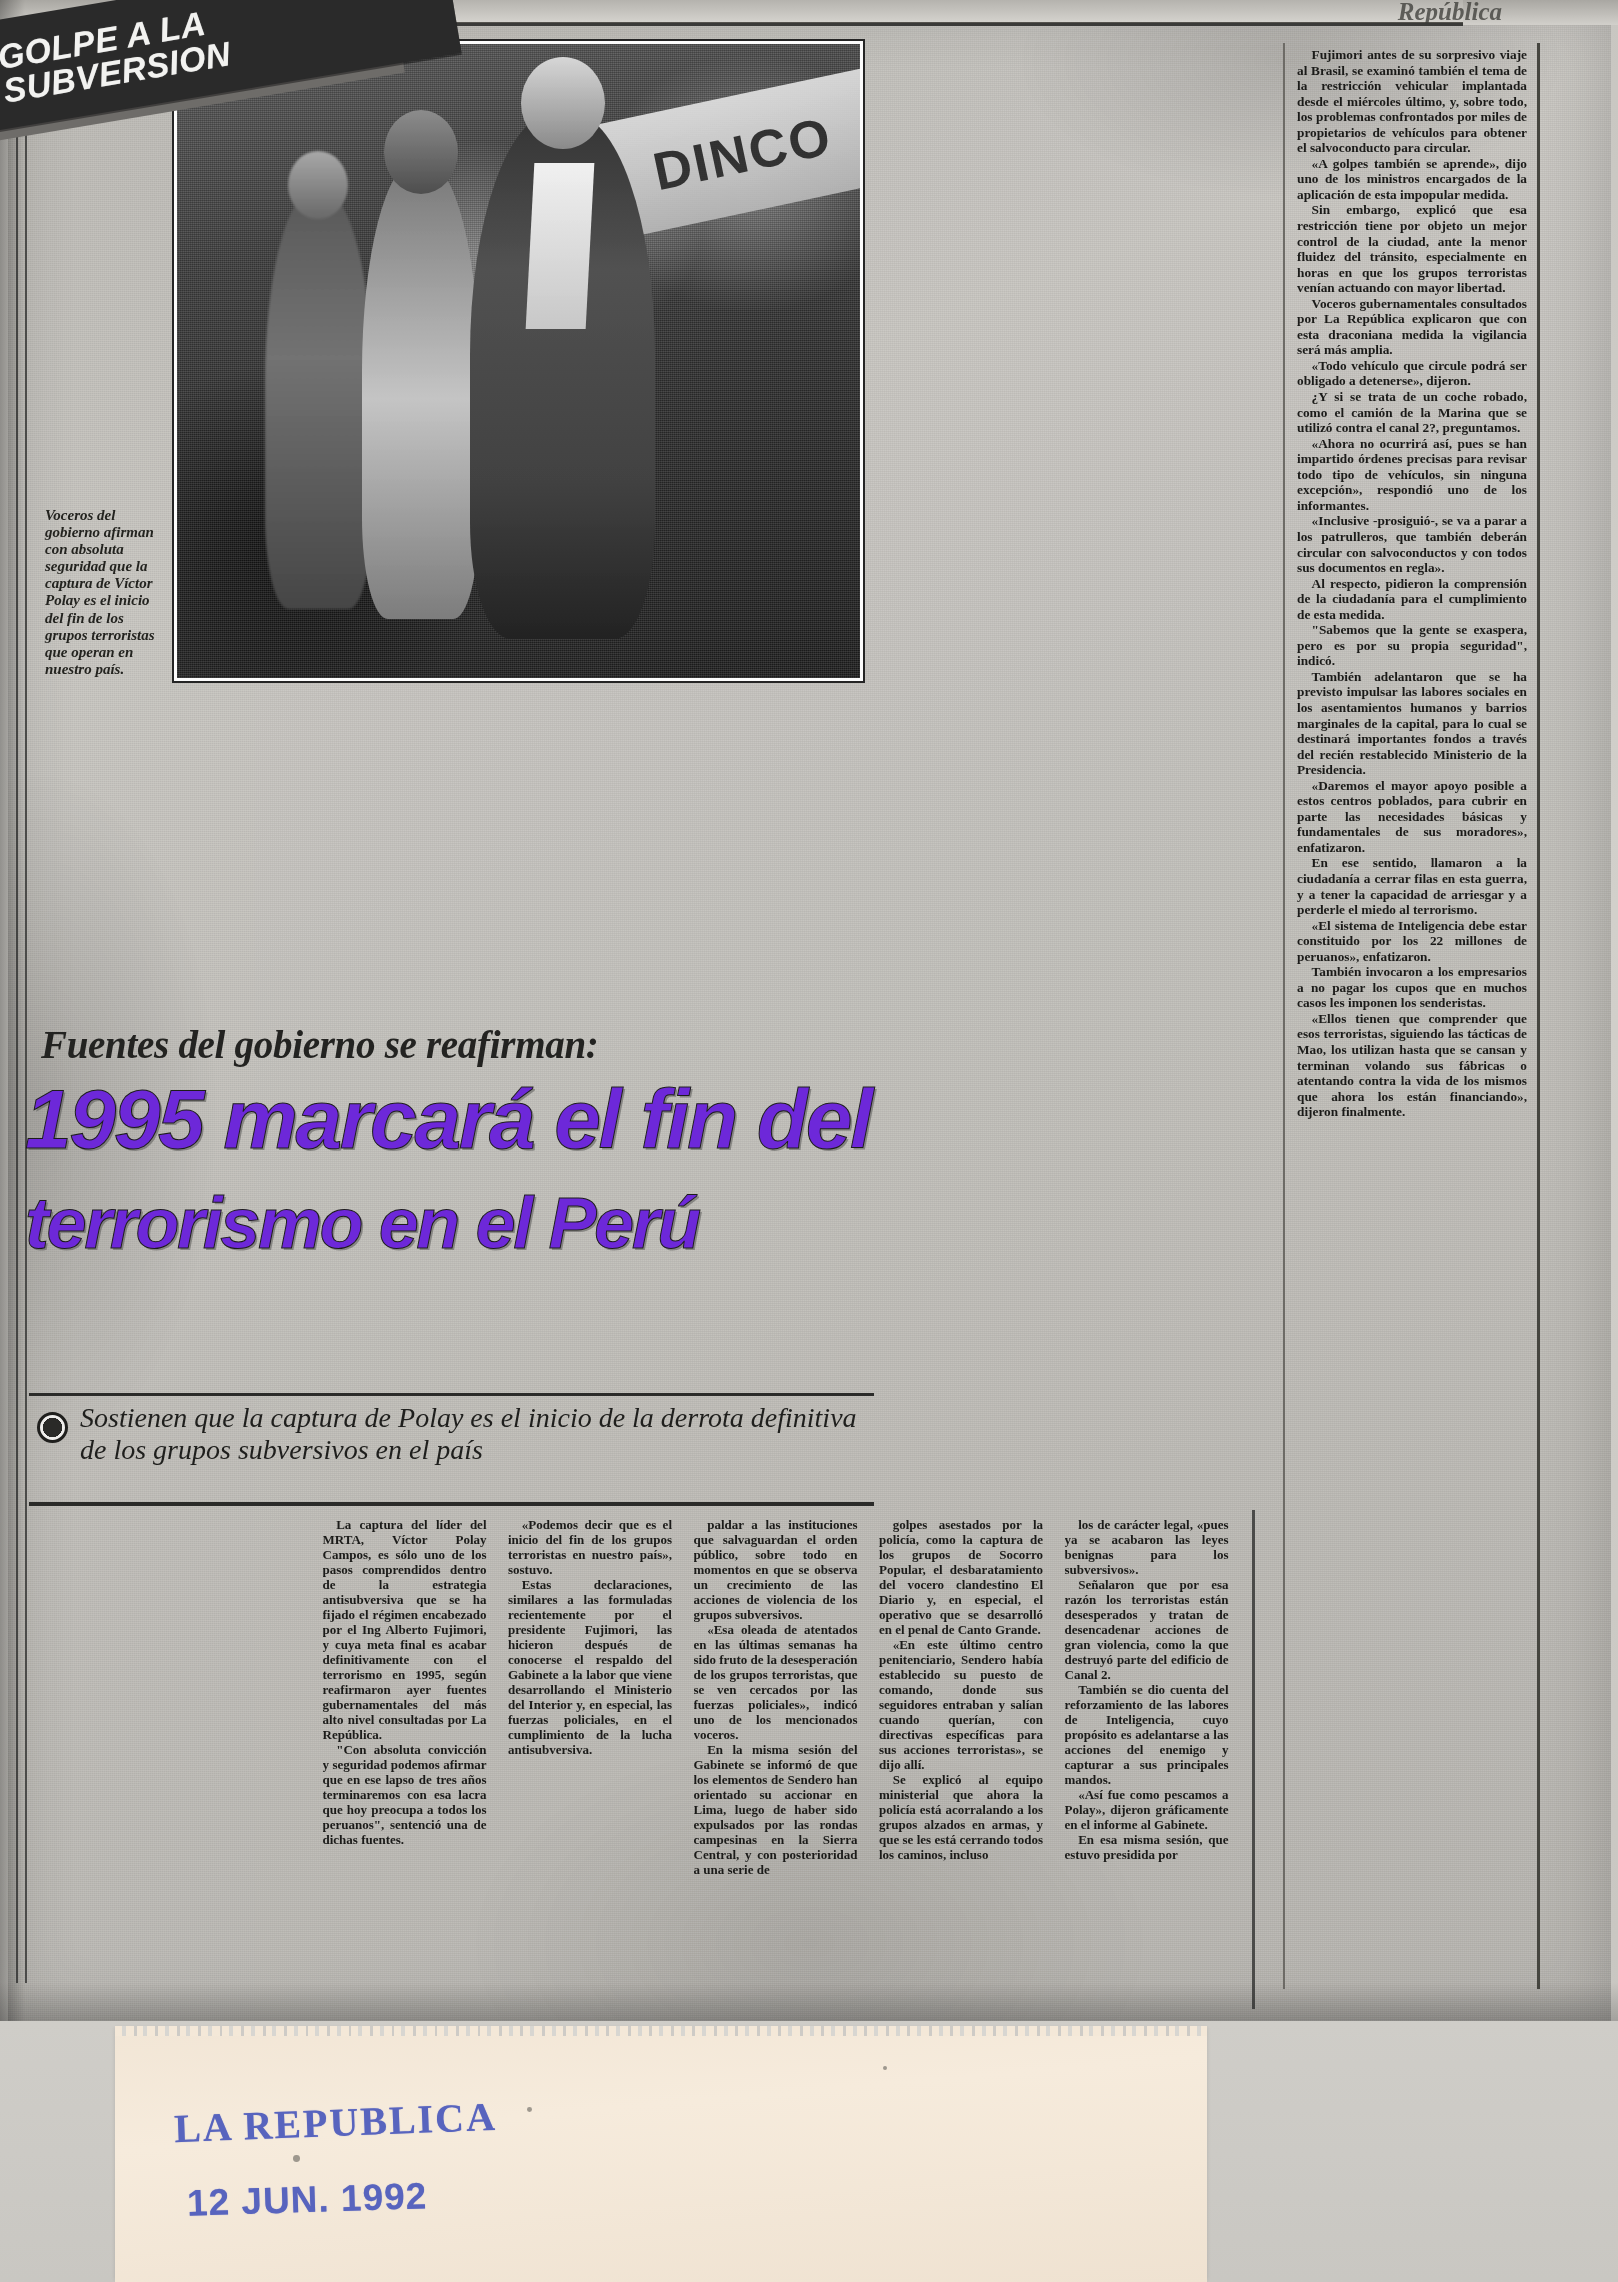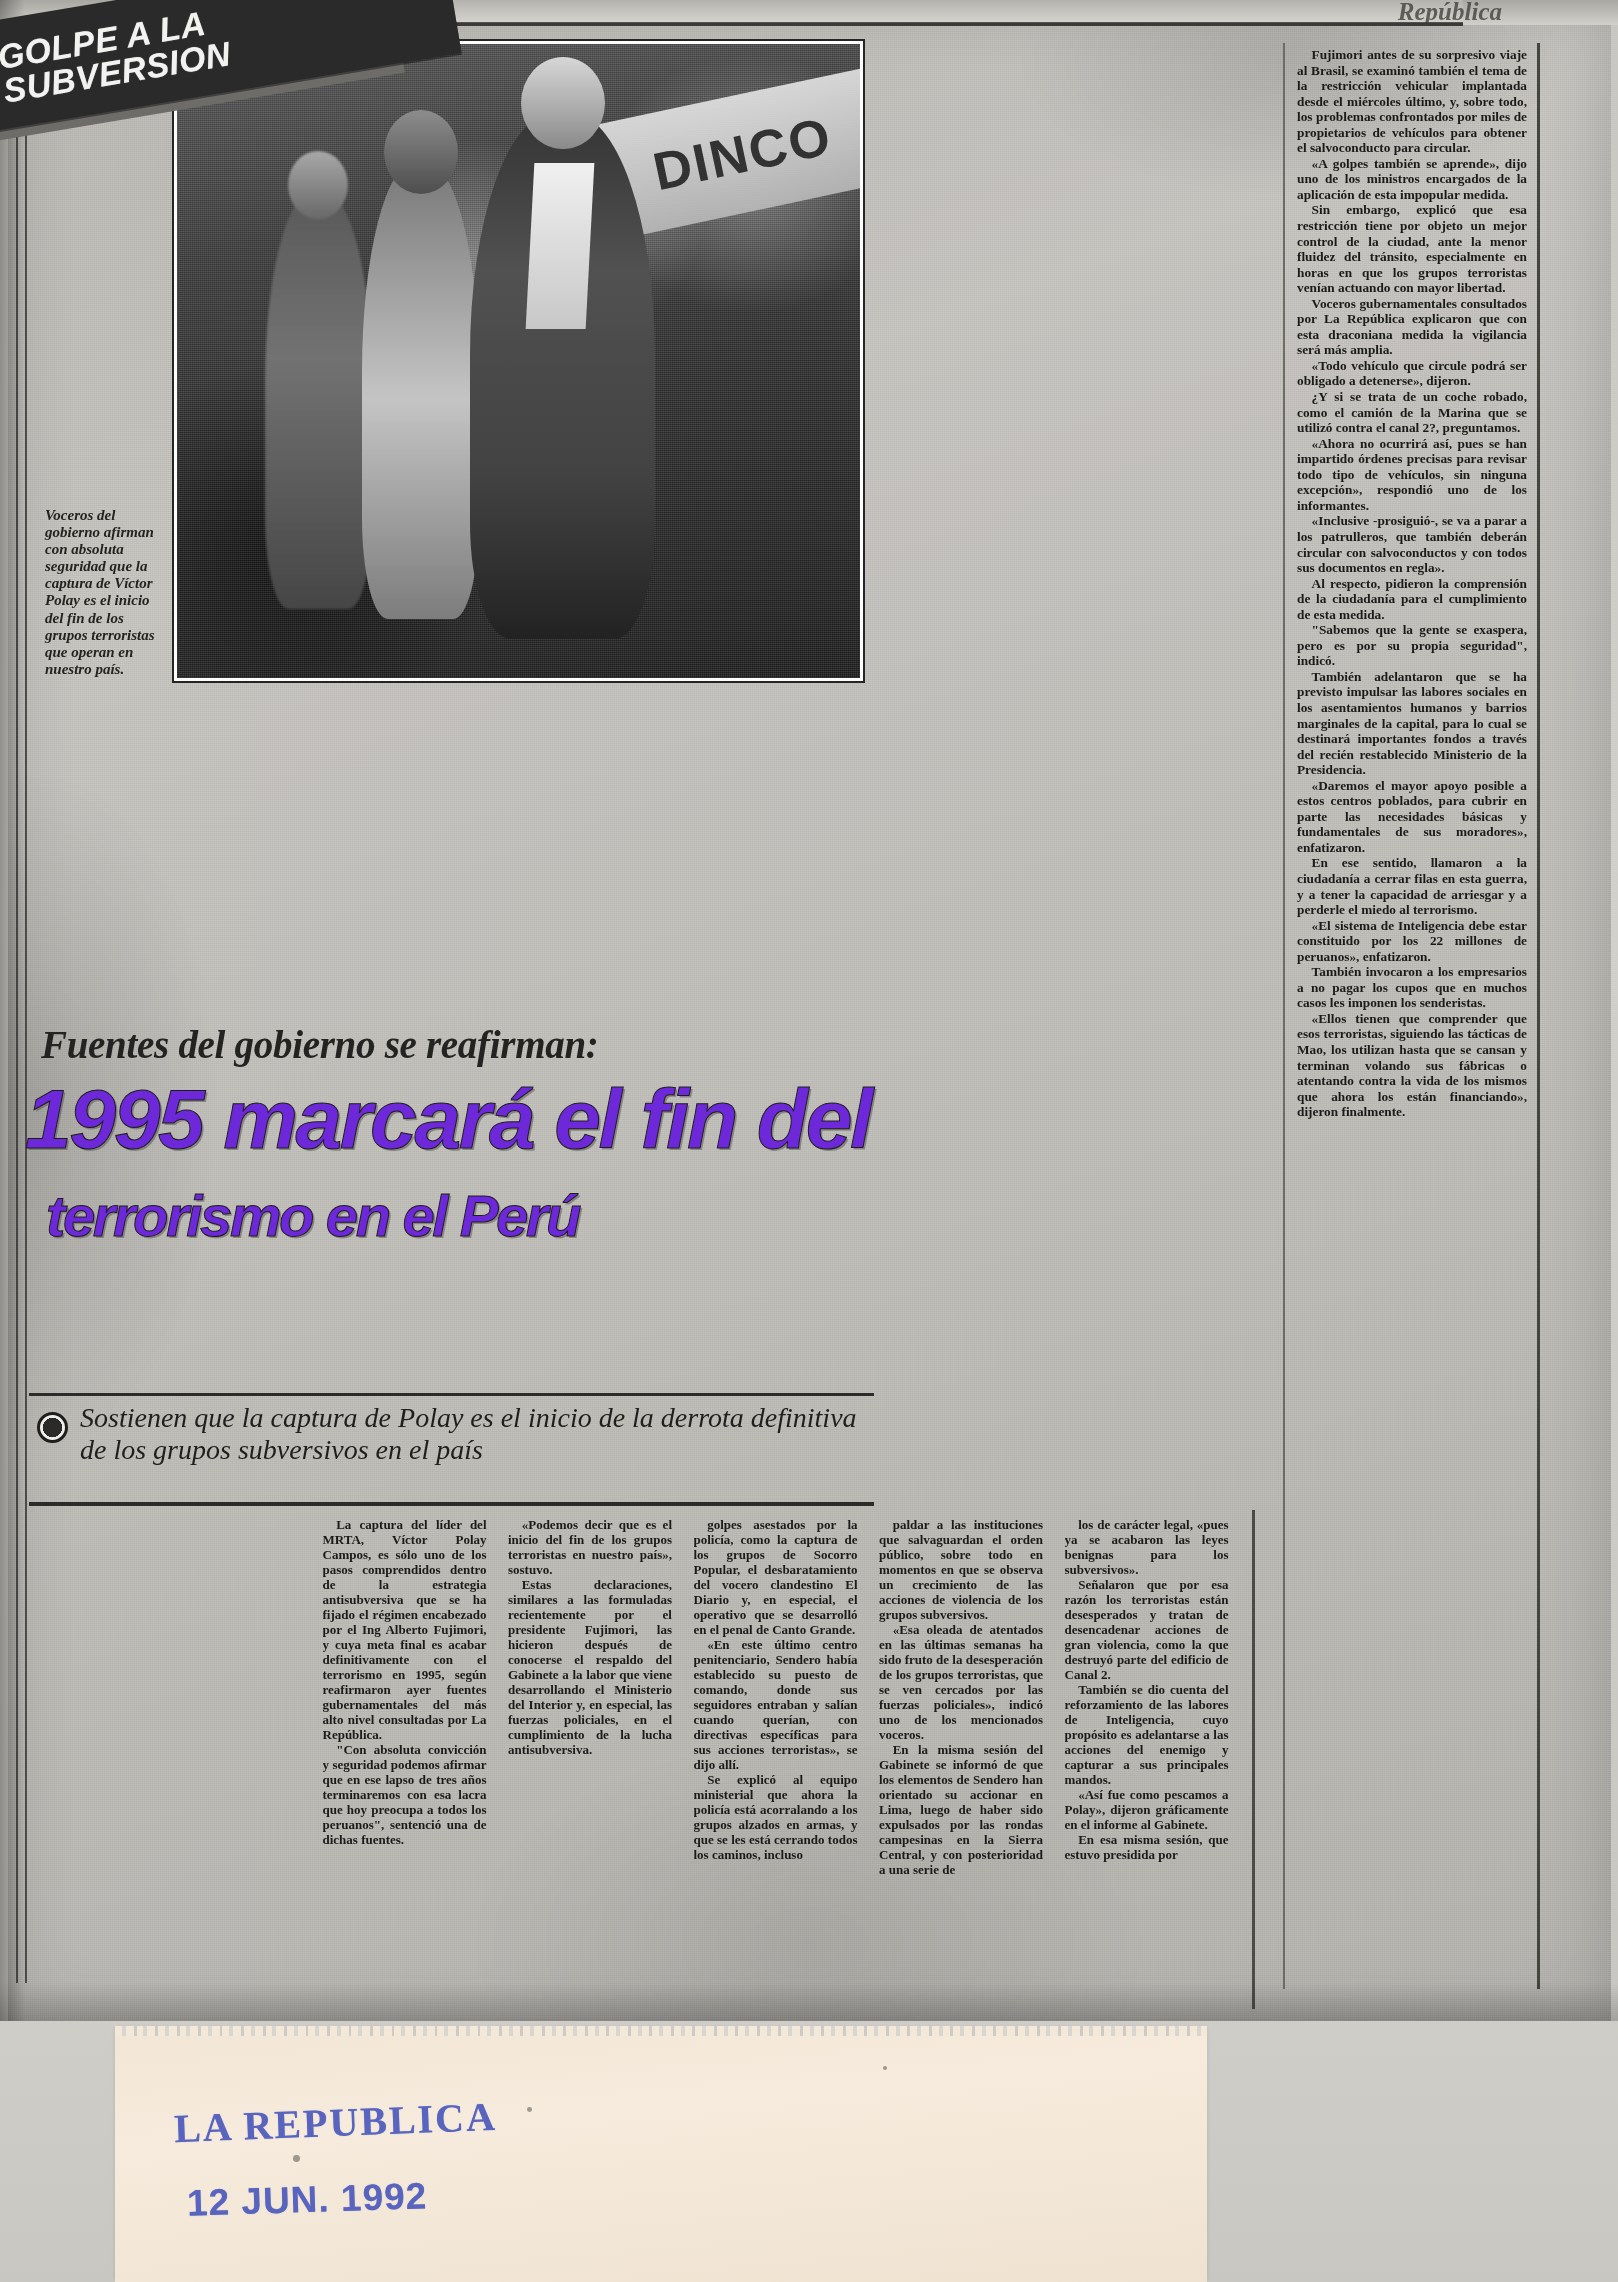--- a/index.html
+++ b/index.html
@@ -143,21 +143,21 @@
     position:absolute;left:25px;width:858px;
     font-family:"Liberation Sans", sans-serif;
     font-weight:bold;font-style:italic;
     color:#6d28d9;
     letter-spacing:-2.4px;
     text-shadow:2px 2px 0 rgba(90,90,88,.55);
     -webkit-text-stroke:1px #1d1d1b;
     white-space:nowrap;
   }
   #h-line1{top:1071px;font-size:84px;}
-  #h-line2{top:1182px;font-size:58px;padding-left:21px;}
+  #h-line2{top:1182px;font-size:72px;}
 
   
   #deck-rule-top{position:absolute;left:29px;top:1393px;width:845px;height:2.9px;background:#2b2b29;}
   #deck-rule-bot{position:absolute;left:29px;top:1502px;width:845px;height:3.9px;background:#2b2b29;}
   #deck-bullet{
     position:absolute;left:37px;top:1412px;width:25px;height:25px;
     border:3.9px solid #1f1f1d;border-radius:50%;
     background:radial-gradient(circle at 50% 50%, #2a2a28 0 54%, #efeeec 56% 100%);
   }
   #deck{
@@ -301,28 +301,28 @@
 <div id="bodywrap">
   <div class="bcol">
       <p>La captura del líder del MRTA, Víctor Polay Campos, es sólo uno de los pasos comprendidos dentro de la estrategia antisubversiva que se ha fijado el régimen encabezado por el Ing Alberto Fujimori, y cuya meta final es acabar definitivamente con el terrorismo en 1995, según reafirmaron ayer fuentes gubernamentales del más alto nivel consultadas por La República.</p>
       <p>"Con absoluta convicción y seguridad podemos afirmar que en ese lapso de tres años terminaremos con esa lacra que hoy preocupa a todos los peruanos", sentenció una de dichas fuentes.</p>
     </div>
   <div class="bcol">
       <p>«Podemos decir que es el inicio del fin de los grupos terroristas en nuestro país», sostuvo.</p>
       <p>Estas declaraciones, similares a las formuladas recientemente por el presidente Fujimori, las hicieron después de conocerse el respaldo del Gabinete a la labor que viene desarrollando el Ministerio del Interior y, en especial, las fuerzas policiales, en el cumplimiento de la lucha antisubversiva.</p>
     </div>
   <div class="bcol">
+      <p>paldar a las instituciones que salvaguardan el orden público, sobre todo en momentos en que se observa un crecimiento de las acciones de violencia de los grupos subversivos.</p>
+      <p>«Esa oleada de atentados en las últimas semanas ha sido fruto de la desesperación de los grupos terroristas, que se ven cercados por las fuerzas policiales», indicó uno de los mencionados voceros.</p>
+      <p>En la misma sesión del Gabinete se informó de que los elementos de Sendero han orientado su accionar en Lima, luego de haber sido expulsados por las rondas campesinas en la Sierra Central, y con posterioridad a una serie de</p>
+    </div>
+  <div class="bcol">
       <p>golpes asestados por la policía, como la captura de los grupos de Socorro Popular, el desbaratamiento del vocero clandestino El Diario y, en especial, el operativo que se desarrolló en el penal de Canto Grande.</p>
       <p>«En este último centro penitenciario, Sendero había establecido su puesto de comando, donde sus seguidores entraban y salían cuando querían, con directivas específicas para sus acciones terroristas», se dijo allí.</p>
       <p>Se explicó al equipo ministerial que ahora la policía está acorralando a los grupos alzados en armas, y que se les está cerrando todos los caminos, incluso</p>
-    </div>
-  <div class="bcol">
-      <p>paldar a las instituciones que salvaguardan el orden público, sobre todo en momentos en que se observa un crecimiento de las acciones de violencia de los grupos subversivos.</p>
-      <p>«Esa oleada de atentados en las últimas semanas ha sido fruto de la desesperación de los grupos terroristas, que se ven cercados por las fuerzas policiales», indicó uno de los mencionados voceros.</p>
-      <p>En la misma sesión del Gabinete se informó de que los elementos de Sendero han orientado su accionar en Lima, luego de haber sido expulsados por las rondas campesinas en la Sierra Central, y con posterioridad a una serie de</p>
     </div>
   <div class="bcol">
       <p>los de carácter legal, «pues ya se acabaron las leyes benignas para los subversivos».</p>
       <p>Señalaron que por esa razón los terroristas están desesperados y tratan de desencadenar acciones de gran violencia, como la que destruyó parte del edificio de Canal 2.</p>
       <p>También se dio cuenta del reforzamiento de las labores de Inteligencia, cuyo propósito es adelantarse a las acciones del enemigo y capturar a sus principales mandos.</p>
       <p>«Así fue como pescamos a Polay», dijeron gráficamente en el informe al Gabinete.</p>
       <p>En esa misma sesión, que estuvo presidida por</p>
     </div>
 </div>
 

